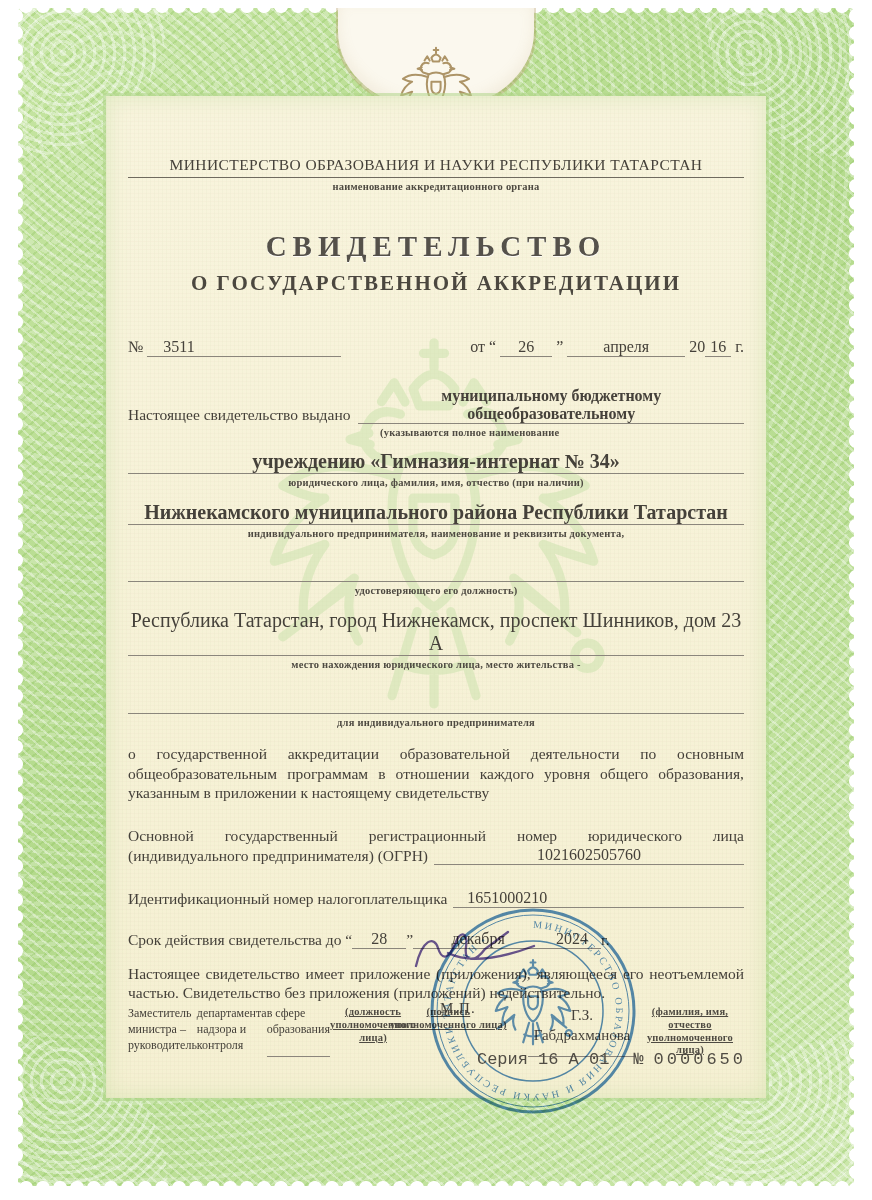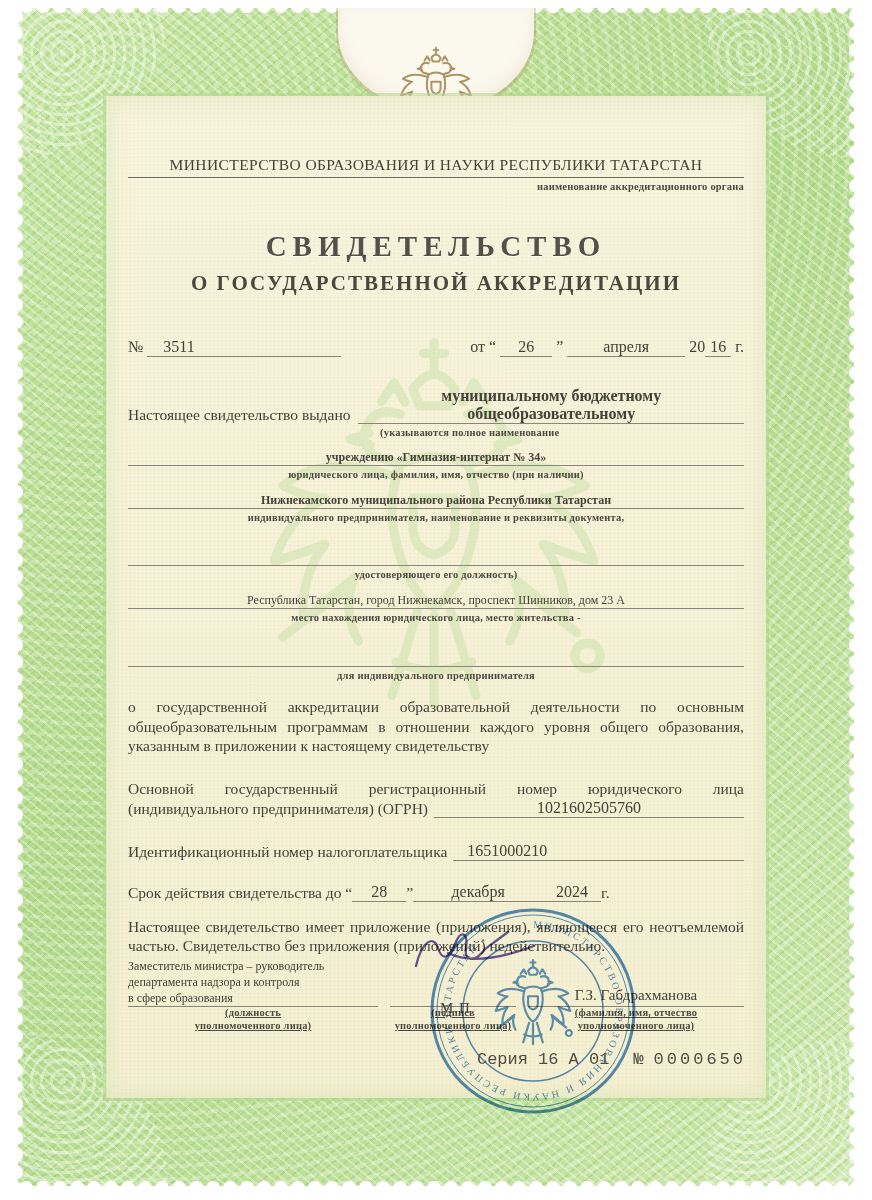--- a/index.html
+++ b/index.html
@@ -42,58 +42,58 @@
   .watermark{position:absolute;left:118px;top:230px;color:#c9e2ab;opacity:.5;pointer-events:none;}
   .content{position:absolute;inset:0;padding:60px 22px 0;border-radius:6px;}
 
   
   .u{border-bottom:1px solid #8b867c;}
   .cap{font-family:"Liberation Serif",serif;font-weight:700;font-size:10.5px;color:#4e4a42;letter-spacing:.2px;line-height:1.2;}
   .pre{white-space:pre-line;}
   .center{text-align:center;text-decoration:underline;}
 
   .authority{font-size:15.5px;text-align:center;letter-spacing:.4px;padding-bottom:3px;border-bottom:1px solid #6f6a5e;}
-  .authority-cap{text-align:right;margin-top:3px;}
+  .authority-cap{text-align:center;margin-top:3px;}
 
   .title1{margin-top:36px;text-align:center;font-size:29px;font-weight:700;letter-spacing:6px;color:#55514a;
           text-shadow:0 1px 0 rgba(255,255,255,.8);}
   .title2{margin-top:8px;text-align:center;font-size:21px;font-weight:700;letter-spacing:2px;color:#4b473f;}
 
   .numrow{margin-top:42px;display:flex;justify-content:space-between;align-items:flex-end;font-size:16px;}
   .numrow .u{display:inline-block;}
   .num-val{width:178px;padding-left:16px;}
   .d-day{width:52px;text-align:center;}
   .d-month{width:118px;text-align:center;}
   .d-year{width:26px;text-align:center;}
 
   .issuedrow{margin-top:30px;display:flex;align-items:flex-end;font-size:15.5px;}
   .issuedrow .lbl{white-space:nowrap;padding-right:8px;}
   .issuedrow .val{flex:1;text-align:center;font-weight:700;font-size:16px;}
   .cap-indent{margin-left:252px;margin-top:3px;}
-  .fieldval{margin-top:11px;text-align:center;font-size:12px;}
+  .fieldval{margin-top:11px;text-align:center;font-size:20px;}
   .fieldval.b{font-weight:700;}
   .blankline{margin-top:24px;height:17px;}
   .capc{text-align:center;margin-top:3px;}
 
   .para{margin-top:15px;font-size:15.5px;line-height:1.25;text-align:justify;}
   .jlast{text-align:justify;text-align-last:justify;}
   .ogrnrow{display:flex;align-items:flex-end;font-size:15.5px;}
   .ogrnrow .lbl{white-space:nowrap;padding-right:6px;}
   .ogrnrow .val{flex:1;text-align:center;font-size:16px;}
   .innrow{margin-top:24px;display:flex;align-items:flex-end;font-size:15.5px;}
   .innrow .lbl{white-space:nowrap;padding-right:6px;}
   .innrow .val{flex:1;text-align:left;padding-left:14px;font-size:16px;}
   .validrow{margin-top:22px;font-size:15.5px;display:flex;align-items:flex-end;}
   .validrow .u{display:inline-block;text-align:center;font-size:16px;}
   .v-day{width:54px;}
   .v-month{width:130px;}
   .v-year{width:58px;}
 
   .sigrow{margin-top:4px;display:flex;align-items:stretch;font-size:12px;line-height:1.3;}
-  .sigcol{display:flex;flex-direction:column;justify-content:flex-end;}
+  .sigcol{display:flex;}
   .sig-left{width:250px;}
   .sig-mid{flex:1;margin:0 12px;}
   .sig-right{width:216px;}
   .spacer{margin-top:auto;}
   .sig-name{text-align:center;font-size:15px;padding-bottom:1px;}
 
   .seal{position:absolute;left:320px;top:808px;mix-blend-mode:multiply;opacity:.88;}
   .signature{position:absolute;left:300px;top:826px;mix-blend-mode:multiply;}
   .mp{position:absolute;left:334px;top:904px;font-size:15px;letter-spacing:1px;}
   .series{position:absolute;right:20px;top:954px;font-size:17px;color:#504c44;display:flex;align-items:baseline;gap:10px;font-family:Liberation Mono, monospace;}

